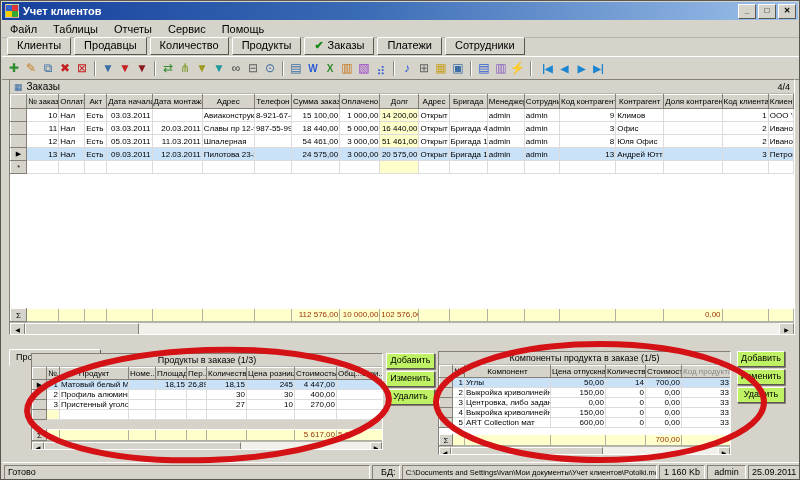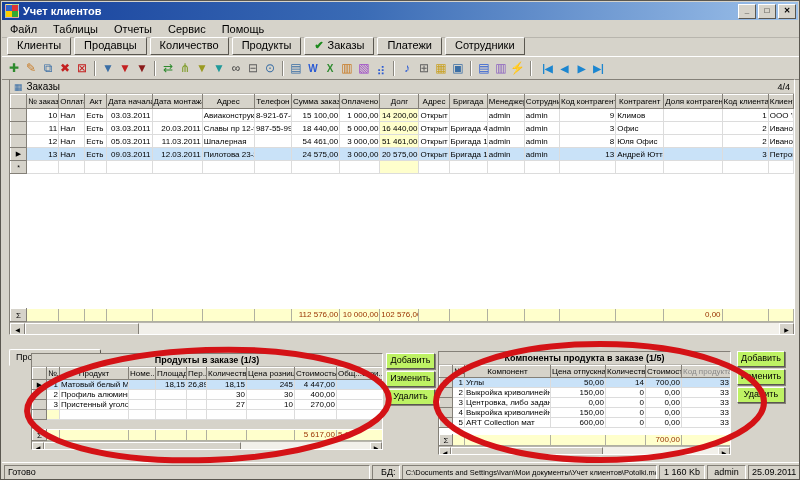--- a/index.html
+++ b/index.html
@@ -33,21 +33,21 @@
   .ticon{width:16px;height:17px;display:flex;align-items:center;justify-content:center;
     font-size:12px;line-height:17px;}
   .tsep{width:0;height:15px;border-left:1px solid #8a877f;border-right:1px solid #fff;margin:0 3px;}
   .navgrp{margin-left:4px;display:flex;gap:2px;}
   .navico{color:#1c86d0;font-weight:bold;font-size:10px;width:15px;text-align:center;}
   
   .panel{border:1px solid;border-color:#848078 #fff #fff #848078;background:#fff;overflow:hidden;}
   .caption{height:13px;background:#d6d3ca;display:flex;align-items:center;
     padding:0 4px;gap:4px;font-size:10px;border-bottom:1px solid #b8b5ad;}
   .caption .cticon{color:#3a6ea5;font-size:9px;}
-  .cap-center{height:12px;background:#d6d3ca;font-weight:bold;font-size:9px;
+  .cap-center{height:12px;background:#d6d3ca;font-weight:normal;font-size:9px;
     text-align:center;line-height:12px;border-bottom:1px solid #b8b5ad;}
   table.grid{border-collapse:collapse;table-layout:fixed;background:#fff;width:100%;}
   .grid th{background:#d6d3ca;border:1px solid;border-color:#fff #848078 #848078 #fff;
     font-weight:normal;overflow:hidden;white-space:nowrap;padding:0 1px;font-size:8px;text-align:center;}
   .grid td{border-right:1px solid #dcdcdc;border-bottom:1px solid #dcdcdc;overflow:hidden;
     white-space:nowrap;padding:0 1px;font-size:8px;background:#fff;}
   .grid .selcol{background:#d6d3ca;border:1px solid;border-color:#fff #848078 #848078 #fff;
     text-align:center;font-size:7px;}
   tr.selrow td{background:#c9e2f8;}
   .og tr{height:13px;} .pg tr,.cg tr{height:10px;}

